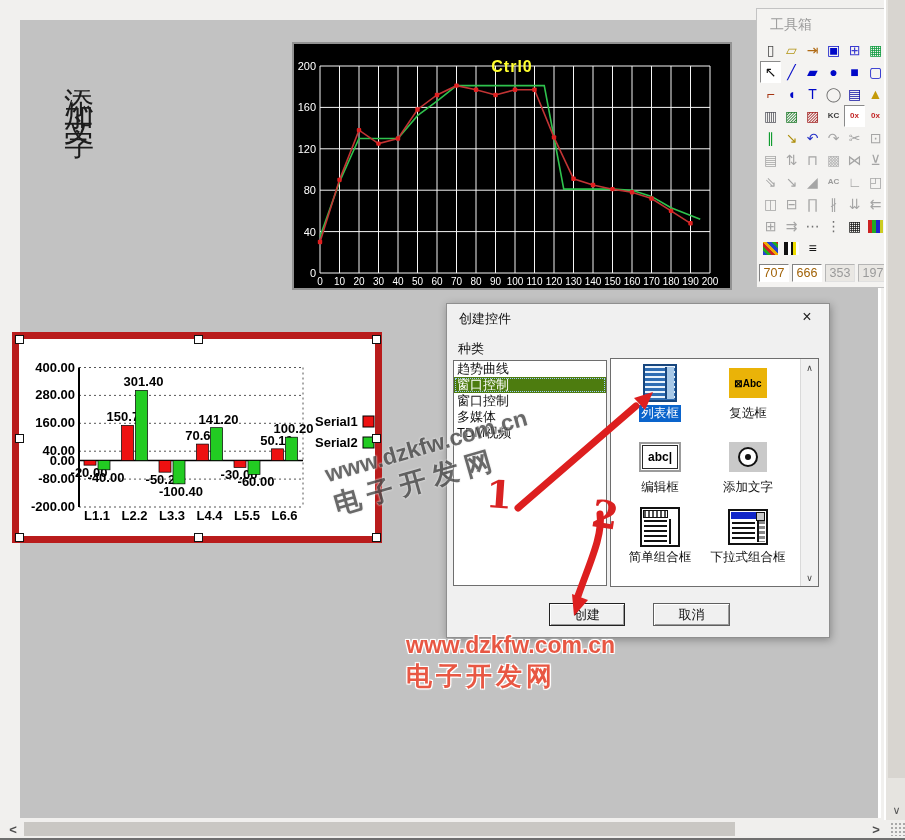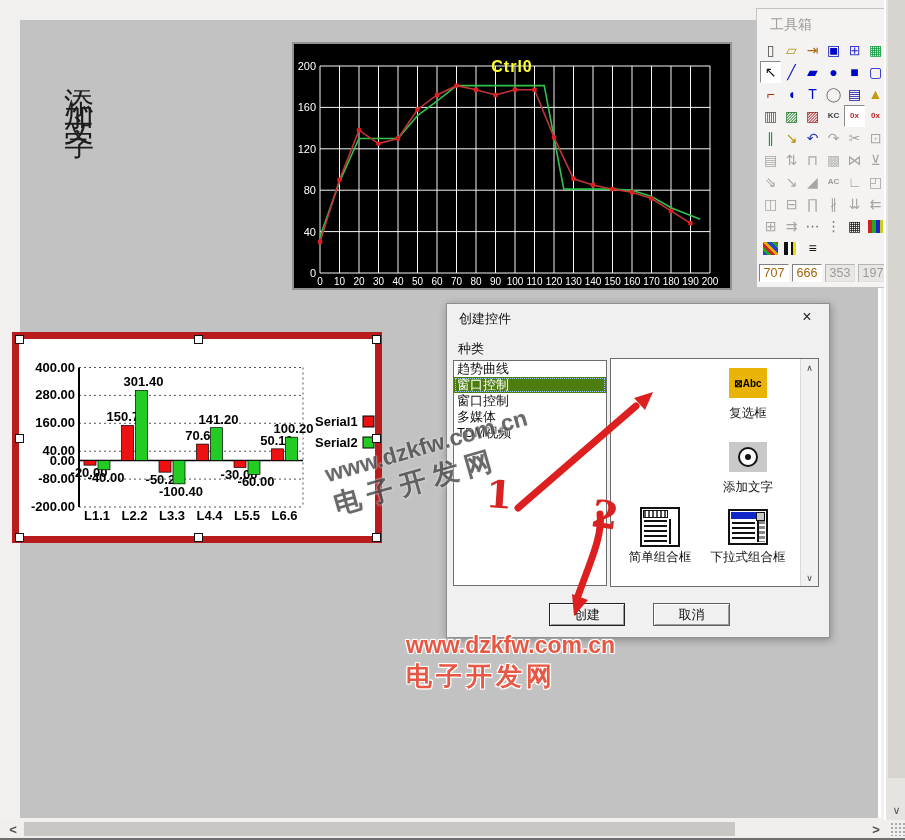--- a/index.html
+++ b/index.html
@@ -267,25 +267,37 @@
   <div id="dlgCat">种类</div>
   <div id="catList">
       <div class="cat">趋势曲线</div>
       <div class="cat sel">窗口控制</div>
       <div class="cat">窗口控制</div>
       <div class="cat">多媒体</div>
       <div class="cat">TDM视频</div>
     </div>
 
   <div id="ctlPanel">
+    <div class="cell" style="left:8px;top:4px;">
+      <div class="cicon">
+          <div class="ci-list"></div>
+        </div>
+      <span class="clabel sel">列表框</span>
+    </div>
     <div class="cell" style="left:96px;top:4px;">
       <div class="cicon">
           <div class="ci-check">⊠Abc</div>
         </div>
       <span class="clabel">复选框</span>
+    </div>
+    <div class="cell" style="left:8px;top:78px;">
+      <div class="cicon">
+          <div class="ci-edit">abc|</div>
+        </div>
+      <span class="clabel">编辑框</span>
     </div>
     <div class="cell" style="left:96px;top:78px;">
       <div class="cicon">
           <div class="ci-radio"></div>
         </div>
       <span class="clabel">添加文字</span>
     </div>
     <div class="cell" style="left:8px;top:148px;">
       <div class="cicon">
           <div class="ci-scombo">

